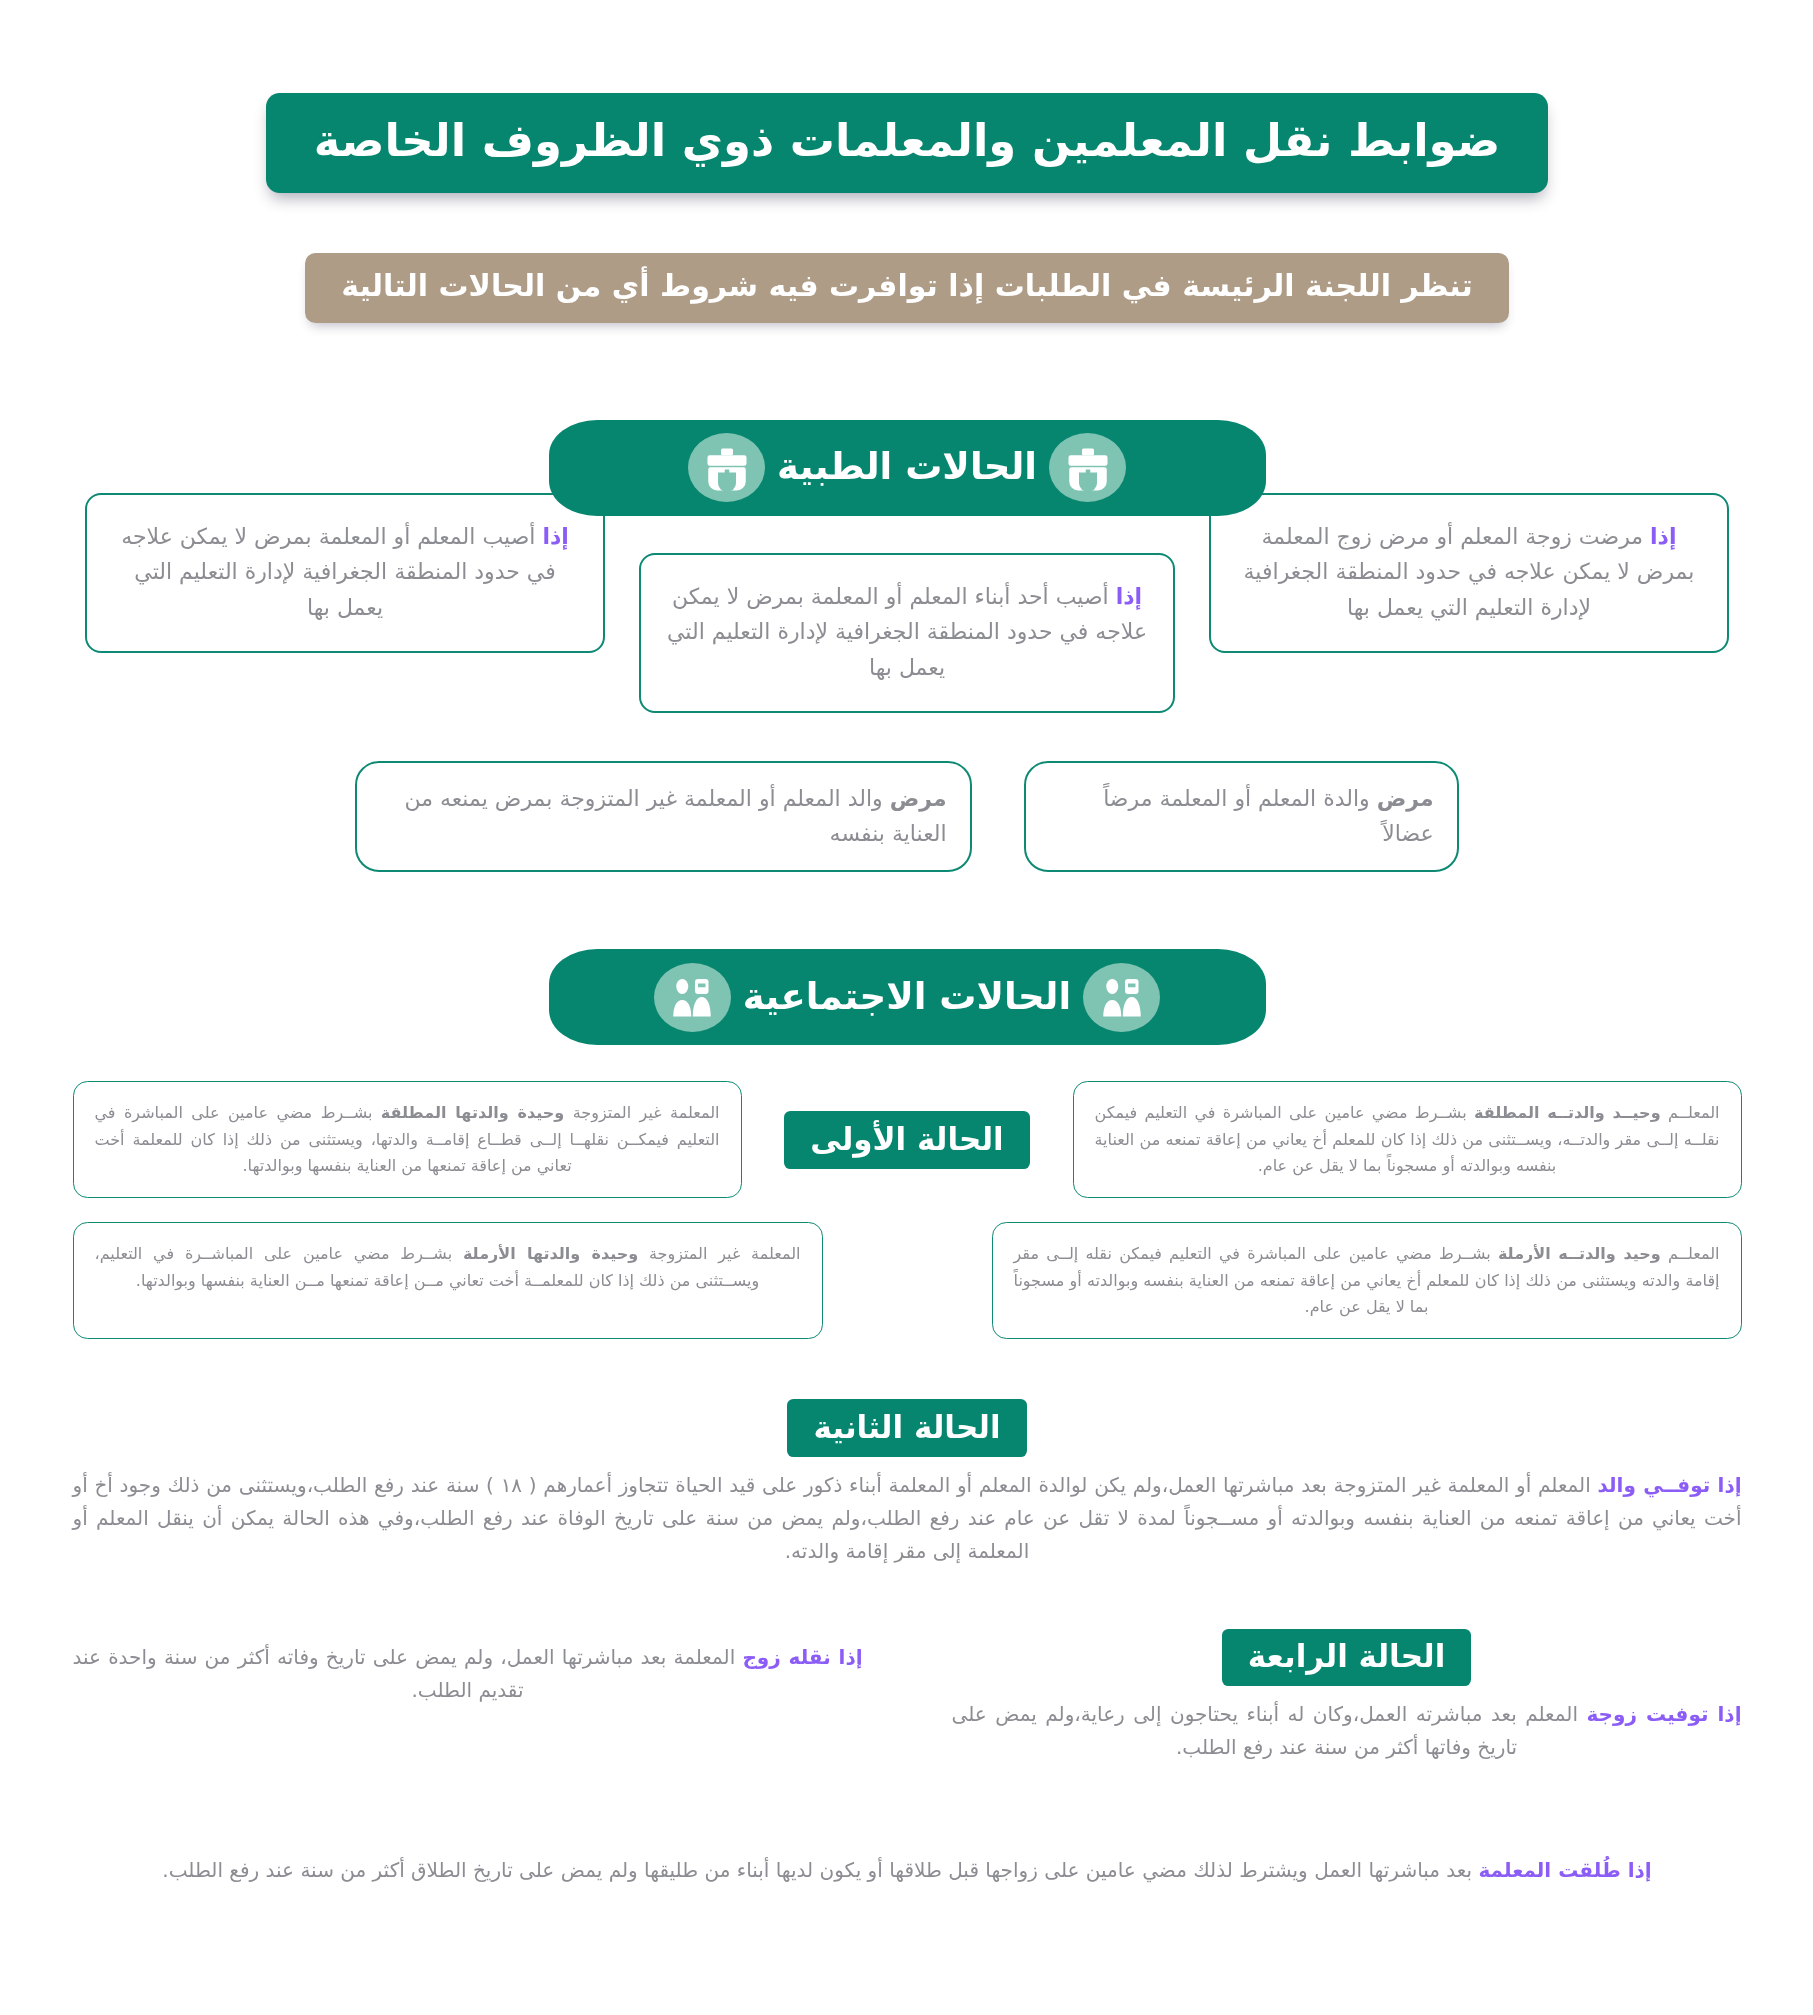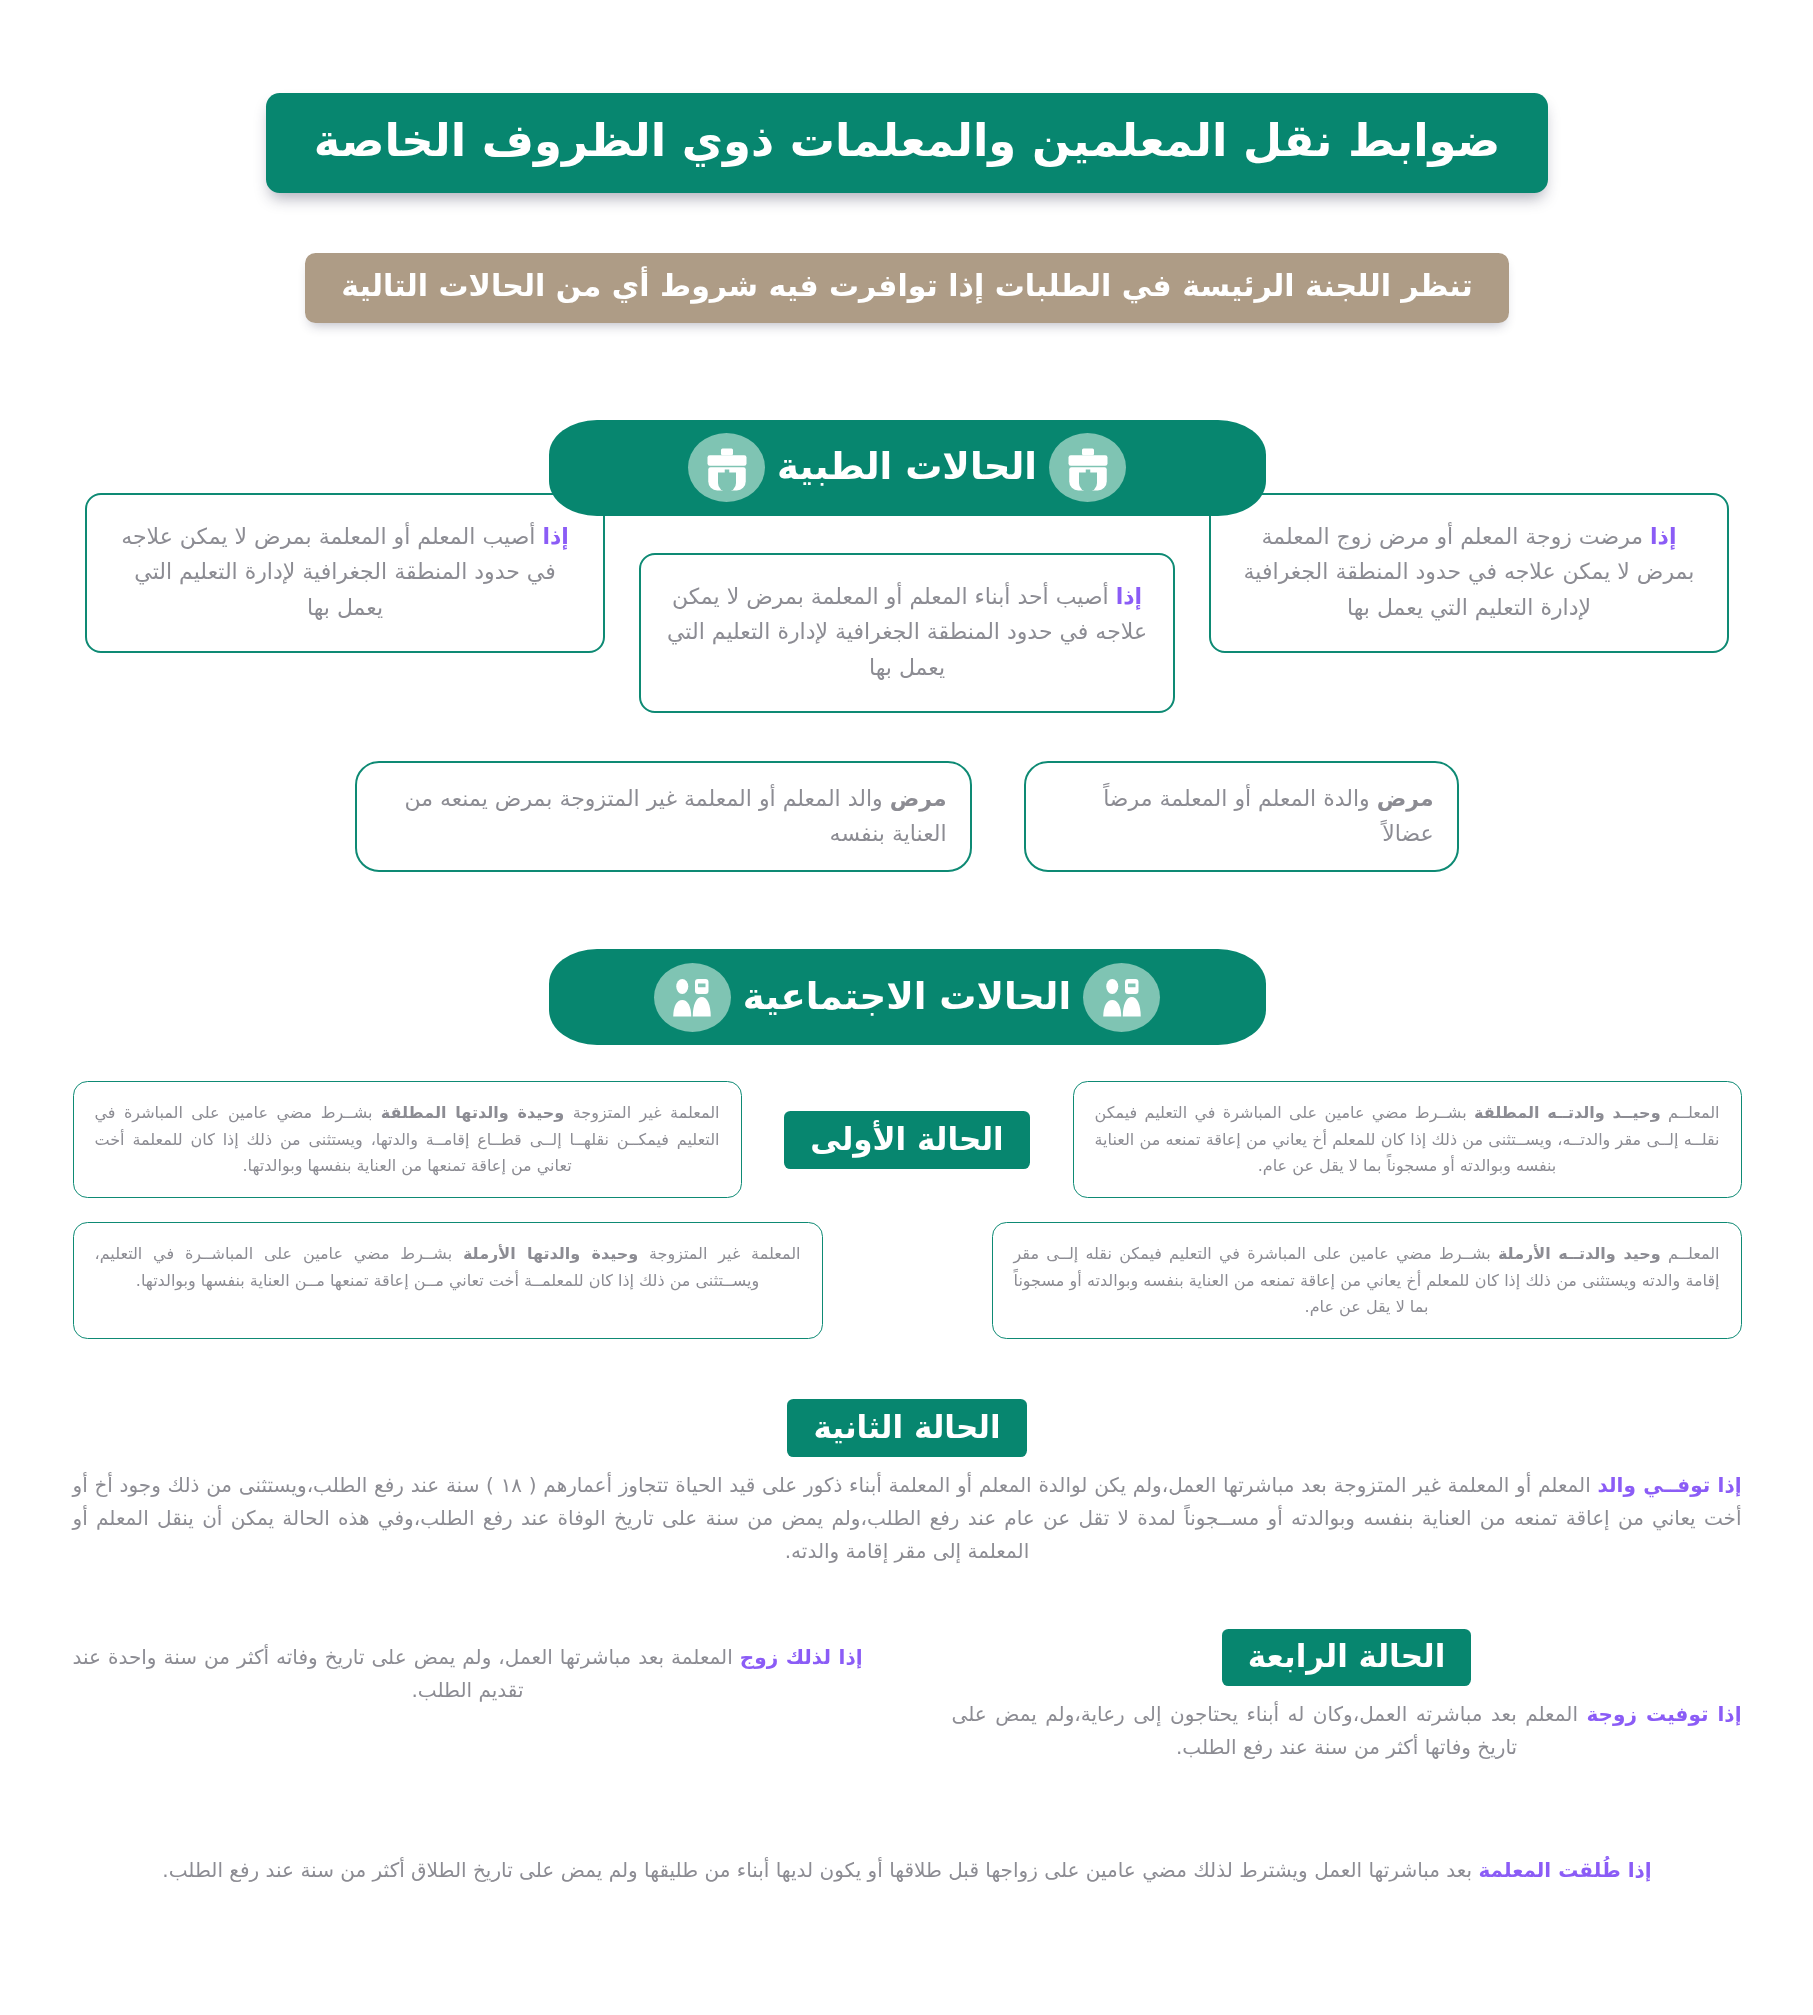--- a/index.html
+++ b/index.html
@@ -378,21 +378,21 @@
       <div class="chip-center-row">
         <span class="case-chip">الحالة الرابعة</span>
       </div>
       <p class="case-para">
         <b class="hl">إذا توفيت زوجة</b>
         <span>المعلم بعد مباشرته العمل،وكان له أبناء يحتاجون إلى رعاية،ولم يمض على تاريخ وفاتها أكثر من سنة عند رفع الطلب.</span>
       </p>
     </div>
     <div class="col-half">
       <p class="case-para">
-        <b class="hl">إذا لذلك زوج</b>
+        <b class="hl">إذا نقله زوج</b>
         <span>المعلمة بعد مباشرتها العمل، ولم يمض على تاريخ وفاته أكثر من سنة واحدة عند تقديم الطلب.</span>
       </p>
     </div>
   </div>
 
   <div class="sp-190"></div>
 
   <div class="case-block">
     <p class="case-para">
       <b class="hl">إذا طُلقت المعلمة</b>

